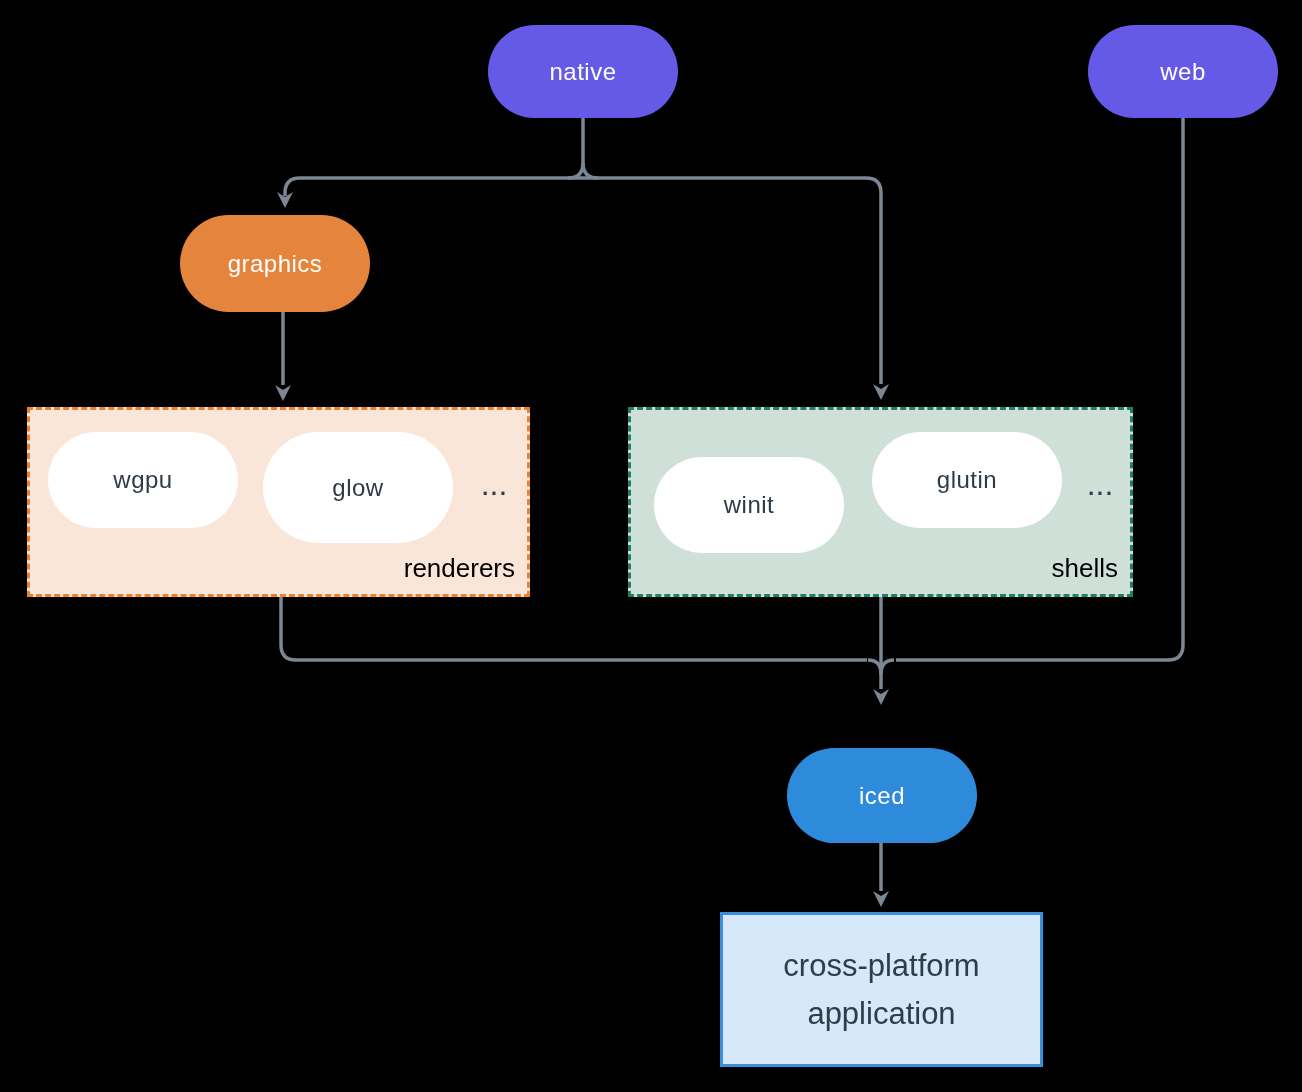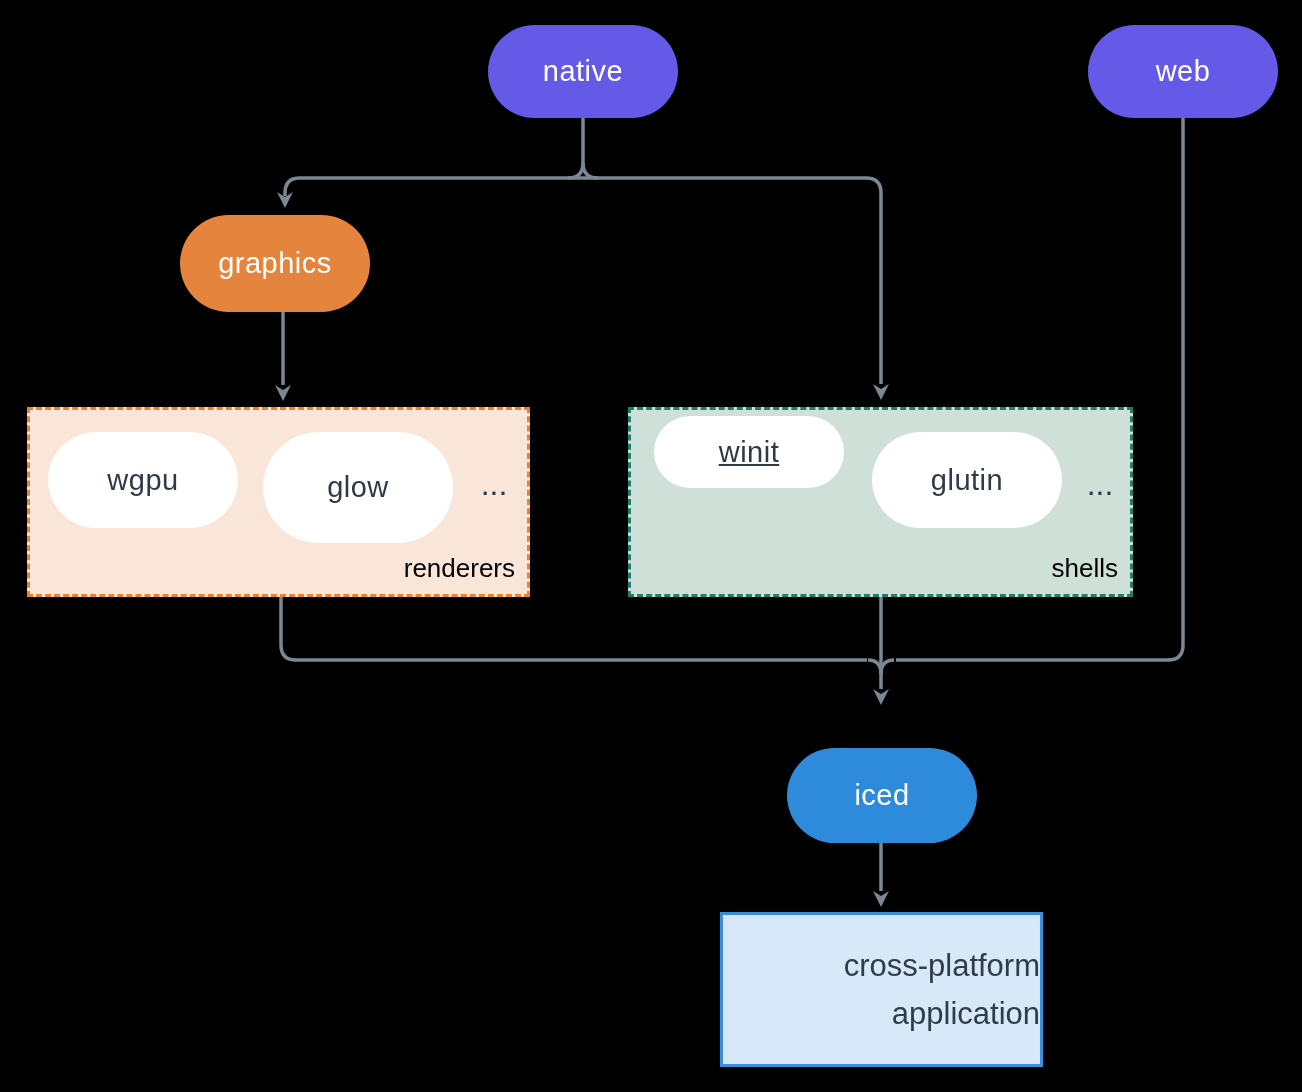--- a/index.html
+++ b/index.html
@@ -29,21 +29,21 @@
   .edges polygon {
     fill: #7B8794;
     stroke: none;
   }
   .pill {
     position: absolute;
     border-radius: 999px;
     display: flex;
     align-items: center;
     justify-content: center;
-    font-size: 29px;
+    font-size: 24px;
     letter-spacing: 0.5px;
   }
   .pill.purple { background: #655AE8; color: #ffffff; }
   .pill.orange { background: #E5843C; color: #ffffff; }
   .pill.blue   { background: #2E8BDB; color: #ffffff; }
   .pill.white  { background: #ffffff; color: #2E3A48; }
   .group {
     position: absolute;
     box-sizing: border-box;
     border: 3px dashed;
@@ -70,21 +70,21 @@
   .app-box {
     position: absolute;
     box-sizing: border-box;
     background: #D7E8F8;
     border: 3px solid #3A8EDC;
     color: #2E3C4B;
     font-size: 31px;
     line-height: 48px;
     display: flex;
     flex-direction: column;
-    align-items: flex-end;
+    align-items: center;
     justify-content: center;
     text-align: center;
   }
 </style>
 </head>
 <body>
 
 <div class="canvas">
 
   <svg class="edges" viewBox="0 0 1302 1092" xmlns="http://www.w3.org/2000/svg">
@@ -136,21 +136,21 @@
     <span>wgpu</span>
   </div>
   <div class="pill white" style="left:263px; top:432px; width:190px; height:111px;">
     <span>glow</span>
   </div>
   <div class="ellipsis" style="left:464px; top:456px;">...</div>
 
   <div class="group shells" style="left:628px; top:407px; width:505px; height:190px;">
     <span class="group-label">shells</span>
   </div>
-  <div class="pill white" style="left:654px; top:416px; width:190px; height:72px;text-decoration:underline;">
+  <div class="pill white" style="left:654px; top:457px; width:190px; height:96px;">
     <span>winit</span>
   </div>
   <div class="pill white" style="left:872px; top:432px; width:190px; height:96px;justify-content:center;">
     <span>glutin</span>
   </div>
   <div class="ellipsis" style="left:1070px; top:456px;">...</div>
 
   <div class="pill blue" style="left:787px; top:708px; width:190px; height:95px;margin-top:40px;">
     <span>iced</span>
   </div>

